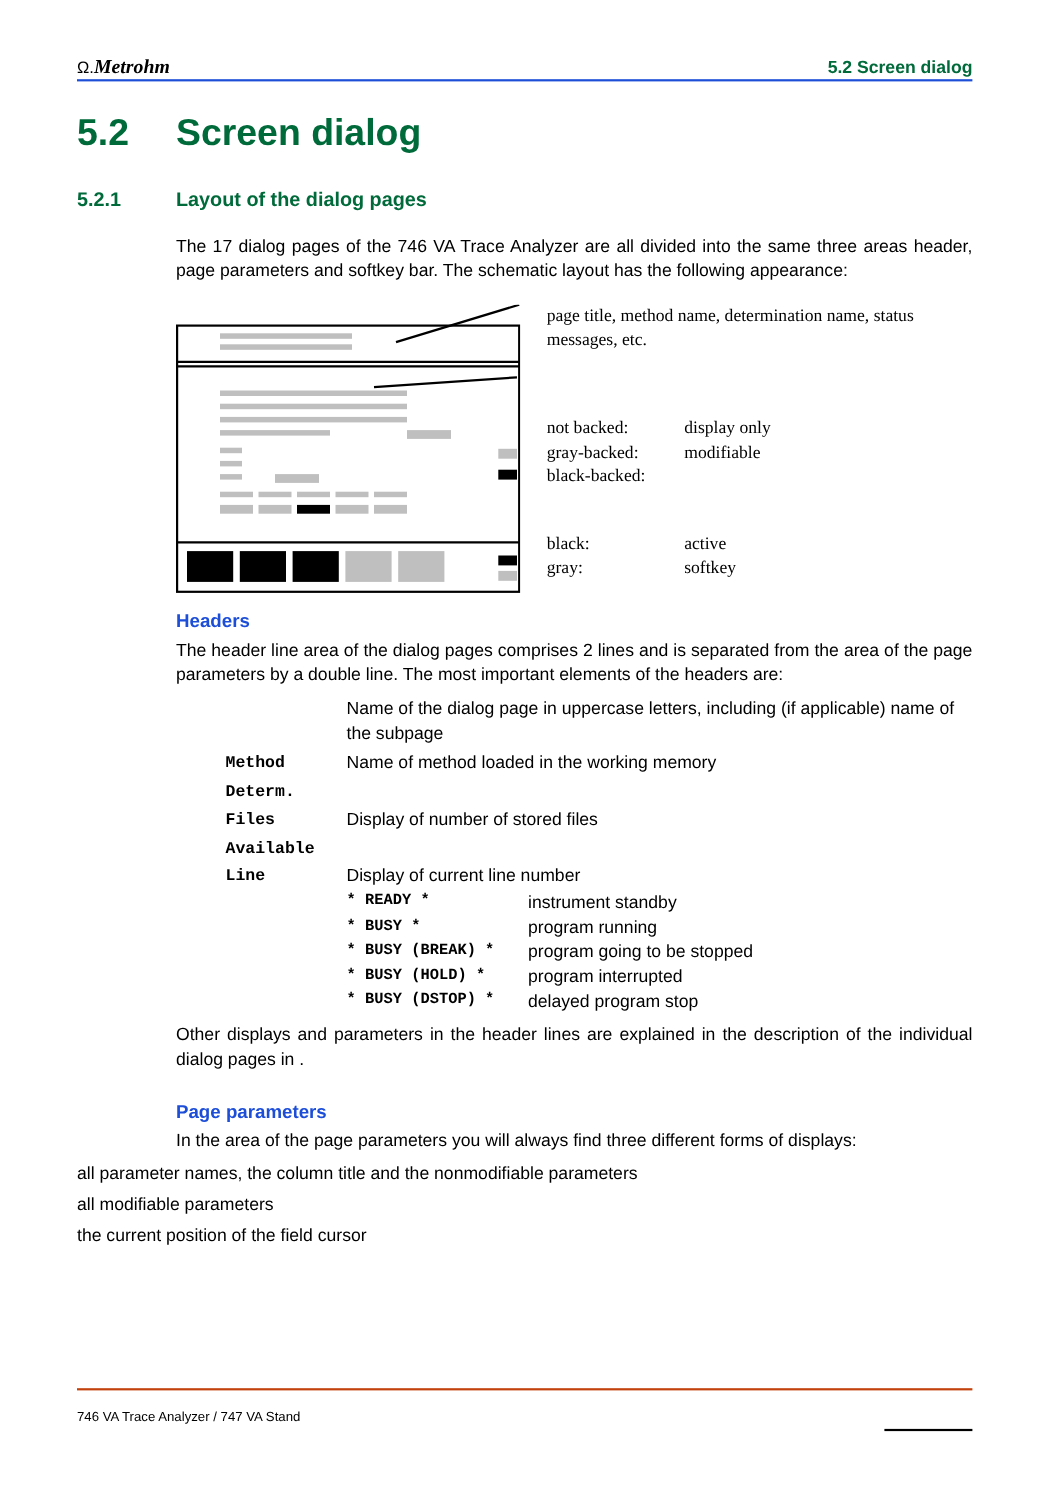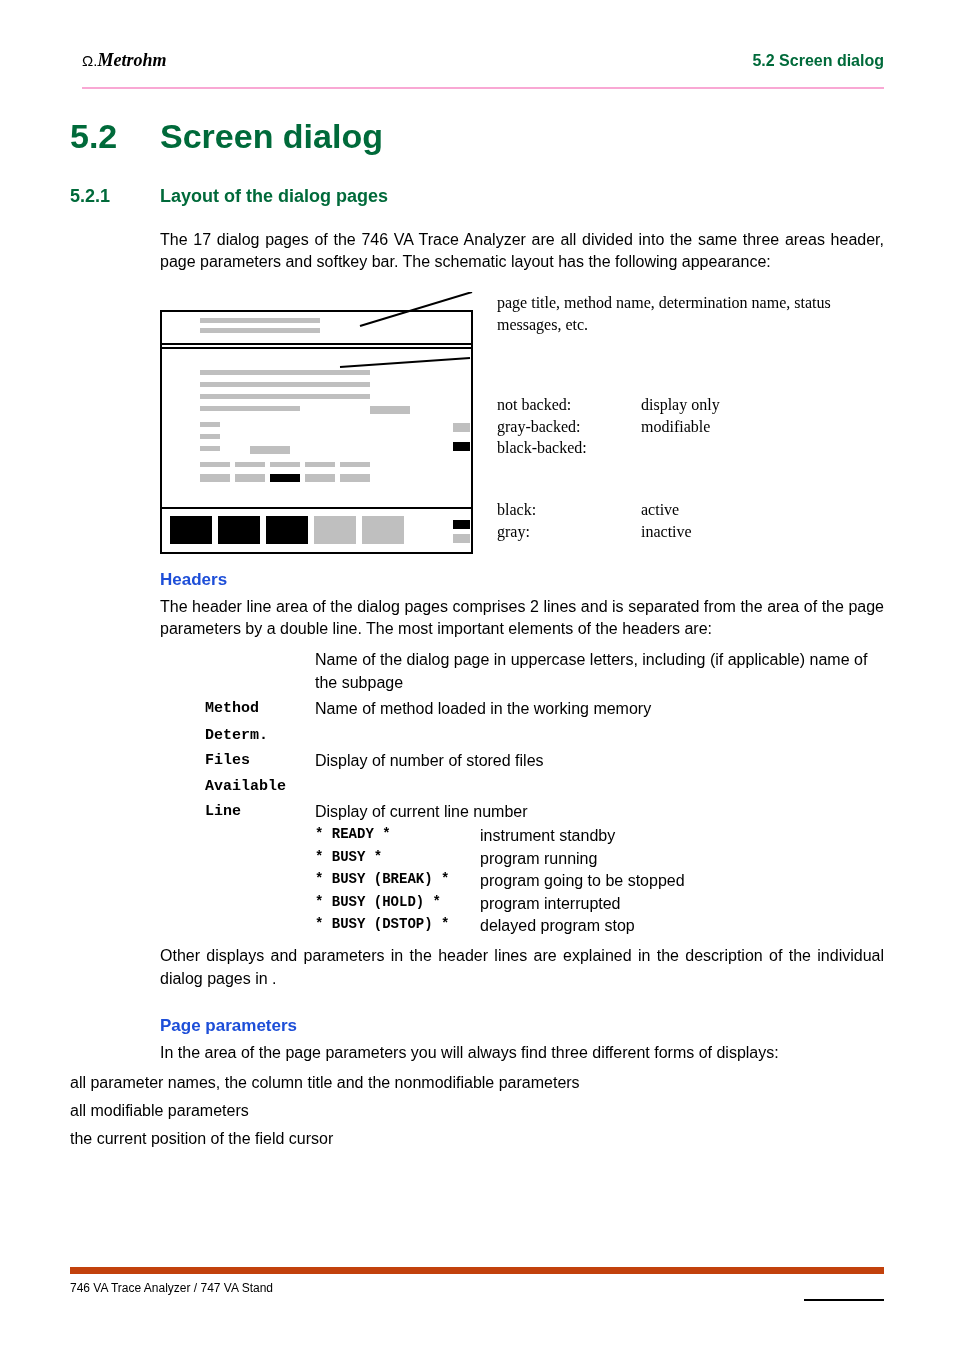--- a/index.html
+++ b/index.html
@@ -11,24 +11,23 @@
     position: relative;
     color: #000;
   }
   .page {
     padding: 50px 70px 30px 70px;
   }
   .running-header {
     display: flex;
     justify-content: space-between;
     align-items: baseline;
-    border-bottom: 2px solid #f9a8d4;
-    padding-bottom: 16px;
+    border-bottom: 2px solid #1d4ed8;
+    padding-bottom: 1px;
     margin-bottom: 28px;
-    margin-left: 12px;
   }
   .brand {
     font-weight: bold;
     font-style: italic;
     font-size: 18px;
     font-family: "Times New Roman", serif;
   }
   .brand-prefix {
     font-style: normal;
     font-weight: normal;
@@ -78,21 +77,21 @@
     width: 313px;
     flex: 0 0 313px;
   }
   .schematic svg { width: 313px; height: auto; display: block; }
   .annot-col {
     font-size: 16px;
     line-height: 1.35;
     flex: 1;
     font-family: Liberation Serif, serif;
   }
-  .annot-row { display: flex; gap: 29px; }
+  .annot-row { display: flex; gap: 10px; }
   .annot-row .label-col { width: 115px; flex: 0 0 115px; }
   .annot-block { margin-bottom: 8px; }
   .defs-table {
     margin-left: 90px;
     font-size: 16px;
     line-height: 1.4;
     margin-top: 8px;
   }
   .defs-row { display: flex; padding: 2px 0; }
   .defs-term {
@@ -131,22 +130,22 @@
   }
   .disp-list div { margin-bottom: 6px; }
   .footer {
     position: absolute;
     bottom: 56px;
     left: 0;
     right: 0;
     padding: 0 70px;
   }
   .footer-line {
-    border-top: 7px solid #c2410c;
-    padding-top: 7px;
+    border-top: 2px solid #c2410c;
+    padding-top: 17px;
     font-size: 12px;
   }
   .footer-corner {
     position: absolute;
     bottom: 50px;
     right: 70px;
     width: 80px;
     border-top: 2px solid #000;
   }
 </style>
@@ -243,21 +242,21 @@
         </div>
       </div>
       <div style="height:32px;"></div>
       <div class="annot-block">
         <div class="annot-row">
           <span class="label-col">black:</span>
           <span>active</span>
         </div>
         <div class="annot-row">
           <span class="label-col">gray:</span>
-          <span>inactive</span>
+          <span>softkey</span>
         </div>
       </div>
     </div>
   </div>
 
   <div class="subhead">Headers</div>
   <div class="bodytext">
     <p>The header line area of the dialog pages comprises 2 lines and is separated from the area of the page parameters by a double line. The most important elements of the headers are:</p>
   </div>
 

